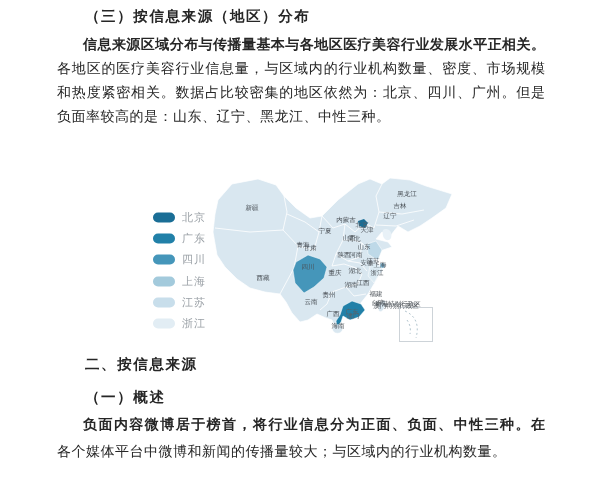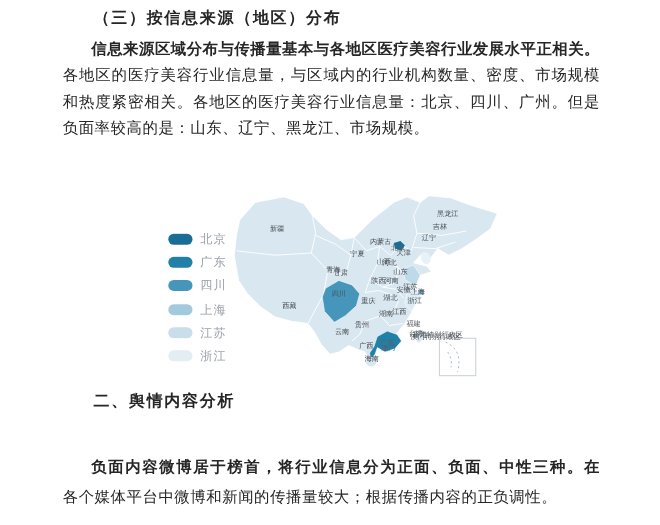--- a/index.html
+++ b/index.html
@@ -18,22 +18,22 @@
   .map .dim{fill:#5a6066;}
 </style>
 </head>
 <body>
 
 <div class="page">
 
   <div class="h" style="top:7px">（三）按信息来源（地区）分布</div>
   <div class="line just ind" style="top:36px">信息来源区域分布与传播量基本与各地区医疗美容行业发展水平正相关。</div>
   <div class="line just" style="top:60px">各地区的医疗美容行业信息量，与区域内的行业机构数量、密度、市场规模</div>
-  <div class="line just" style="top:84px">和热度紧密相关。各地区的医疗美容行业信息量：北京、四川、广州。但是</div>
-  <div class="line" style="top:108px">负面率较高的是：山东、辽宁、黑龙江、市场规模。</div>
+  <div class="line just" style="top:84px">和热度紧密相关。数据占比较密集的地区依然为：北京、四川、广州。但是</div>
+  <div class="line" style="top:108px">负面率较高的是：山东、辽宁、黑龙江、中性三种。</div>
 
   <div class="figure">
 
     <div class="lg-row" style="top:40px">
       <svg class="lg-sw" width="24" height="11">
           <rect x="1" y="0.5" width="22" height="10" rx="5" fill="#1a6e96"></rect>
         </svg>
       <span class="lg-lb">北京</span>
     </div>
     <div class="lg-row" style="top:61px">
@@ -119,17 +119,18 @@
       <text x="168" y="135" text-anchor="middle">台湾</text>
       <text x="188" y="136" text-anchor="middle">香港特别行政区</text>
       <text x="186" y="138" text-anchor="middle">澳门特别行政区</text>
       <text x="142" y="144" text-anchor="middle" class="dim">广东</text>
       <text x="143" y="148" text-anchor="middle" class="dim">澳门</text>
       <text x="123" y="146" text-anchor="middle">广西</text>
       <text x="128" y="158" text-anchor="middle">海南</text>
     </svg>
   </div>
 
-  <div class="h" style="top:355px">二、舆情内容分析</div>
+  <div class="h" style="top:355px">二、按信息来源</div>
+  <div class="h" style="top:388px">（一）概述</div>
   <div class="line just ind" style="top:416px">负面内容微博居于榜首，将行业信息分为正面、负面、中性三种。在</div>
-  <div class="line" style="top:443px">各个媒体平台中微博和新闻的传播量较大；根据传播内容的正负调性。</div>
+  <div class="line" style="top:443px">各个媒体平台中微博和新闻的传播量较大；与区域内的行业机构数量。</div>
 
 </div>
 
 </body></html>

